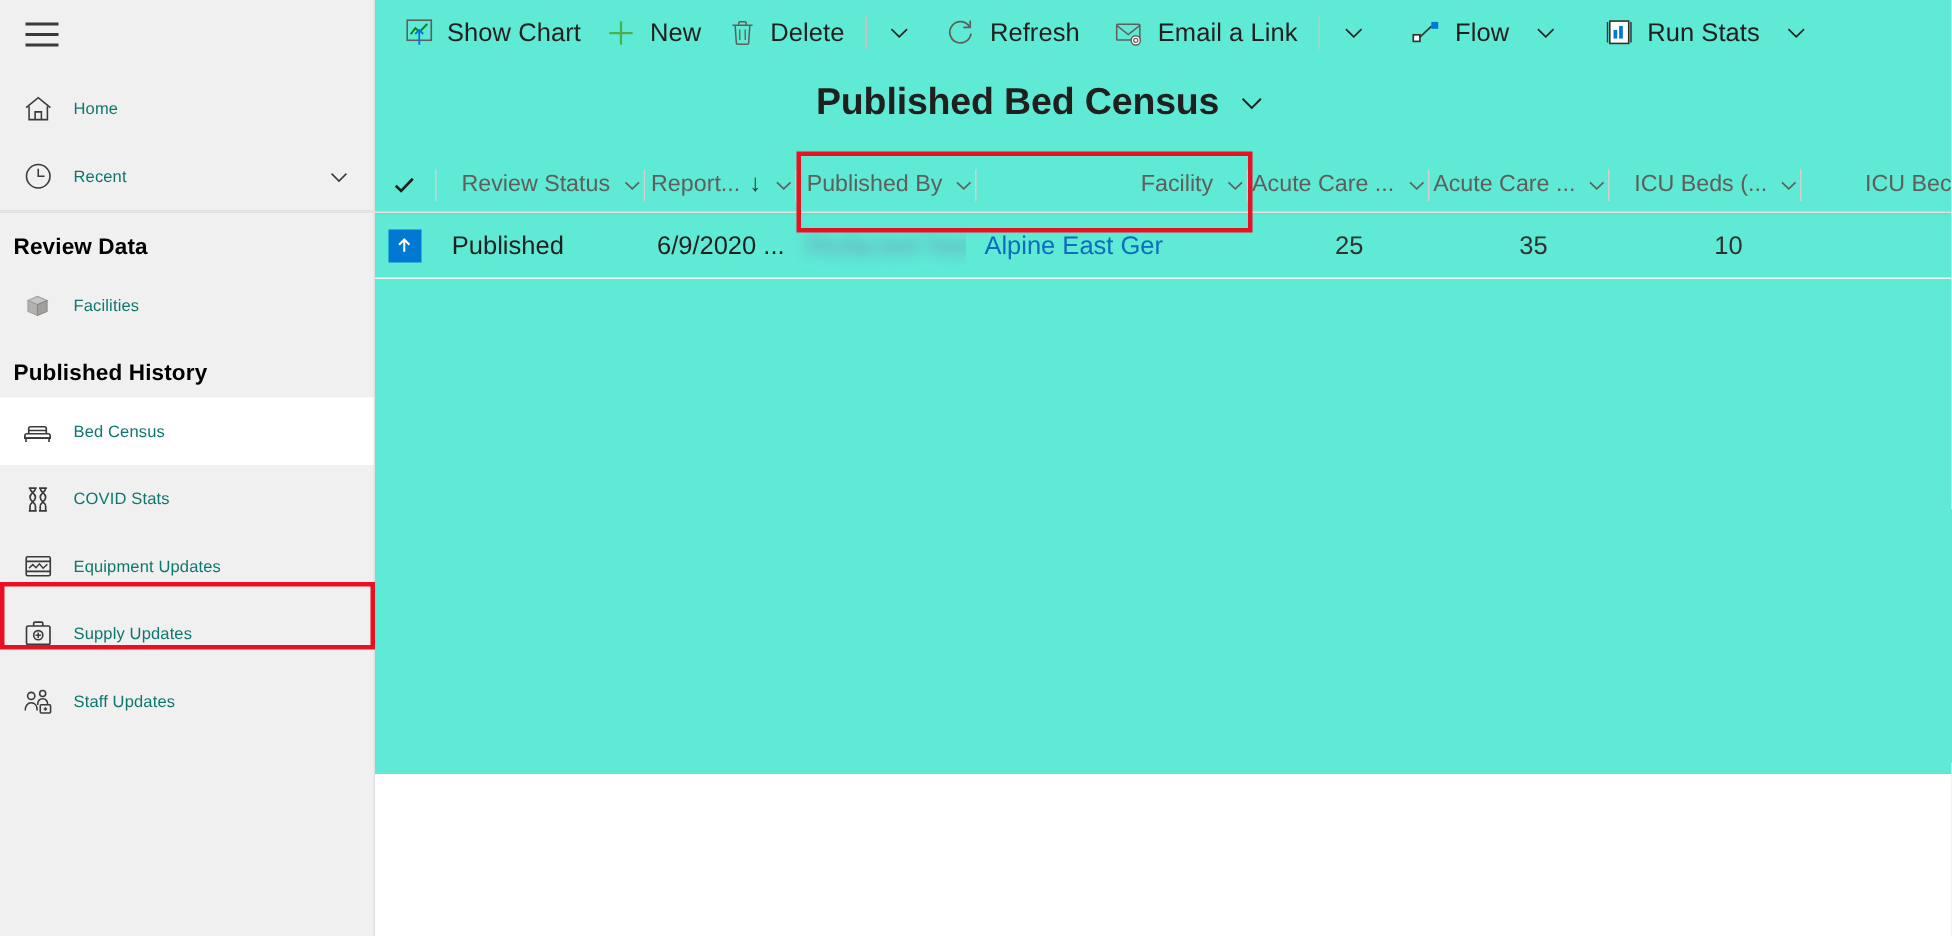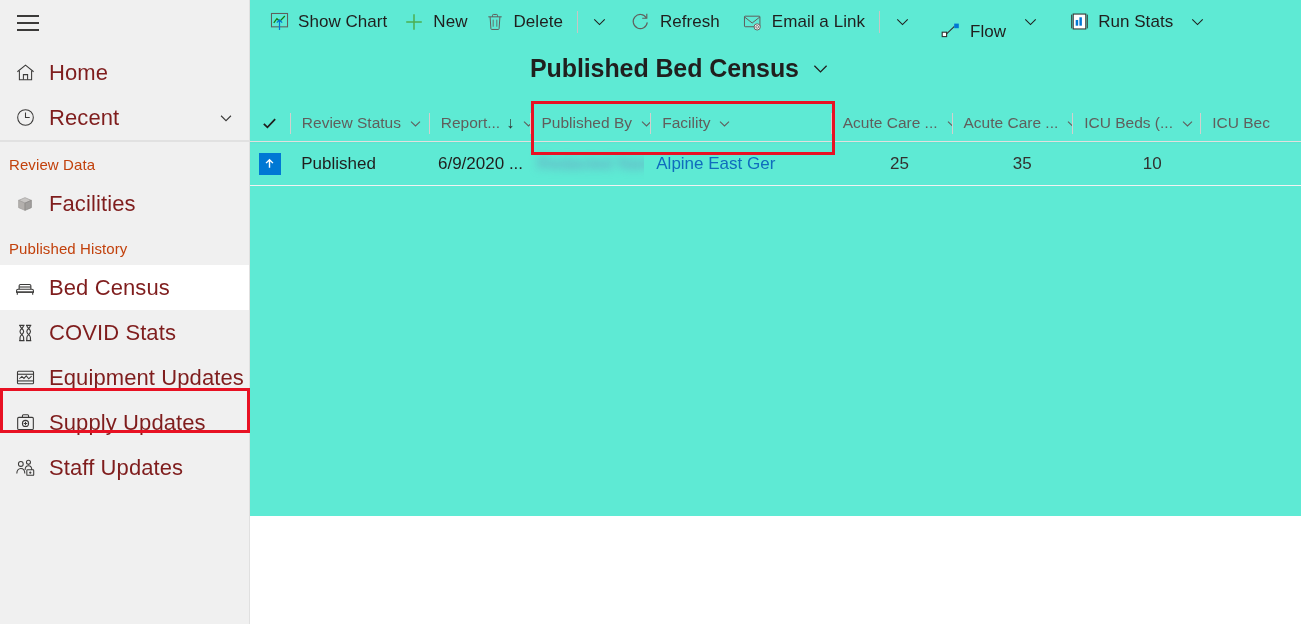--- a/index.html
+++ b/index.html
@@ -57,40 +57,40 @@
   .nav-item .ico {
     width: 26px;
     flex: 0 0 26px;
     display: flex;
     align-items: center;
     justify-content: center;
     color: #3b3a39;
   }
   .nav-item .lbl {
     margin-left: 11px;
-    font-size: 22px;
-    color: #7f1d1d;
+    font-size: 11px;
+    color: #0f766e;
     letter-spacing: .1px;
     white-space: nowrap;
   }
   .nav-item .chev {
     margin-left: auto;
     color: #3b3a39;
     display: flex;
     align-items: center;
   }
   .nav-sep {
     height: 1px;
     background: #e1e1e1;
     margin: 0;
   }
   .group-header {
     font-size: 15px;
-    font-weight: normal;
-    color: #c2410c;
+    font-weight: bold;
+    color: #000000;
     padding: 14px 0 8px 9px;
     letter-spacing: .1px;
   }
   .nav-item.selected {
     background: #ffffff;
   }
   .redbox {
     position: absolute;
     border: 3px solid #e81123;
     box-sizing: border-box;
@@ -148,21 +148,21 @@
     margin: 0 6px;
   }
 
   
   #viewrow {
     height: 62px;
     position: relative;
   }
   #viewselector {
     position: absolute;
-    left: 276px;
+    left: 290px;
     top: 8px;
     display: flex;
     align-items: center;
     cursor: pointer;
     padding: 3px 6px 3px 4px;
   }
   #viewselector .vtitle {
     font-size: 25px;
     font-weight: bold;
     color: #201f1e;
@@ -195,20 +195,21 @@
     display: flex;
     align-items: center;
     box-sizing: border-box;
     position: relative;
     color: #605e5c;
     font-size: 15.5px;
     cursor: pointer;
     padding-left: 12px;
     white-space: nowrap;
     overflow: hidden;
+    justify-content: flex-end;
   }
   .hcell .hsep {
     position: absolute;
     left: 0; top: 8px;
     width: 1px; height: 21px;
     background: #d2d0ce;
   }
   .hcell .hchev {
     margin-left: 7px;
     display: flex;
@@ -465,21 +466,21 @@
       </div>
 
       <div class="cmd-divider"></div>
 
       <div class="cmd-caret">
         <svg width="19" height="19" viewBox="0 0 20 20" fill="none" stroke="#201f1e" stroke-width="1.15">
           <path d="M4.5 7.8 L10 13.2 L15.5 7.8"></path>
         </svg>
       </div>
 
-      <div class="cmd" style="margin-left:14px;align-items:flex-end;">
+      <div class="cmd" style="margin-left:14px;">
         <span class="cico">
           <svg width="22" height="20" viewBox="0 0 22 20" fill="none">
             <rect x="2.2" y="11.2" width="4.4" height="4.4" stroke="#323130" stroke-width="1.1" fill="#fff"></rect>
             <path d="M6.6 12.8 L14.4 5.4" stroke="#323130" stroke-width="1.1"></path>
             <rect x="14.2" y="2.6" width="4.6" height="4.6" fill="#0078d4"></rect>
           </svg>
         </span>
         <span>Flow</span>
       </div>
 

